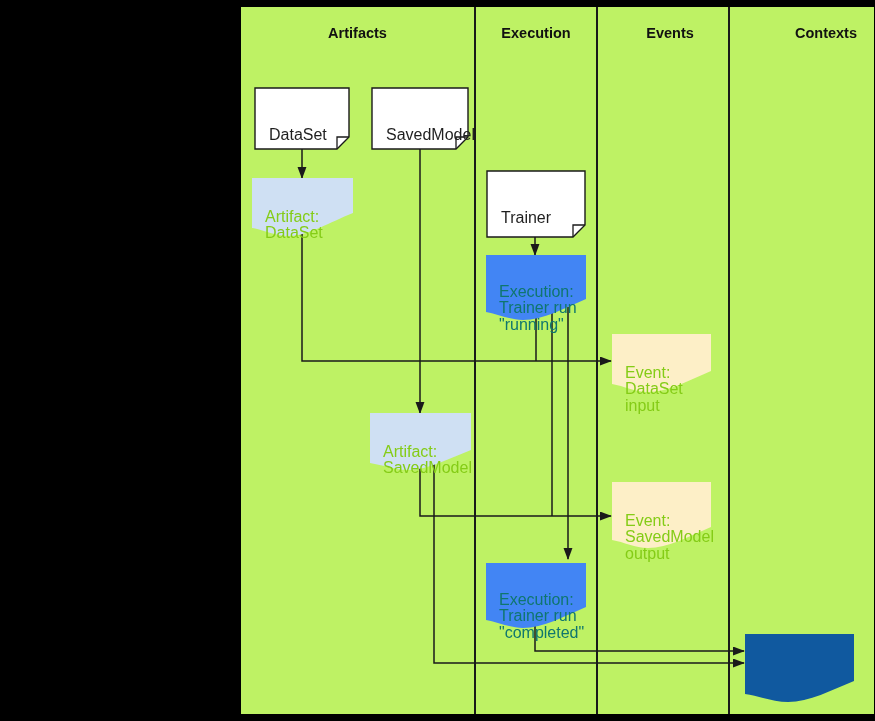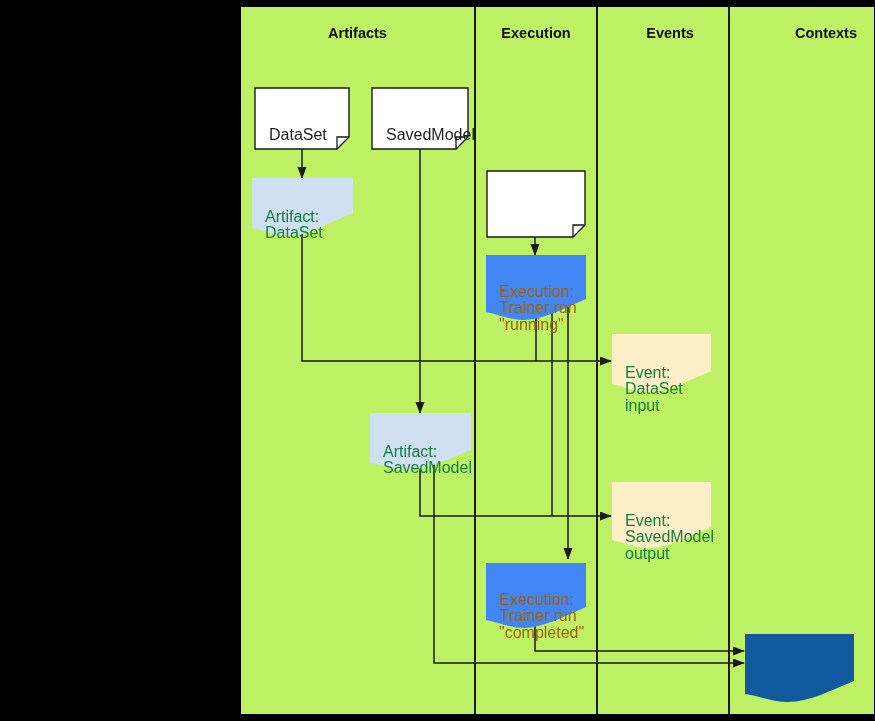--- a/index.html
+++ b/index.html
@@ -31,22 +31,22 @@
   
   .node{
     position:absolute;
     font-size:16px;line-height:16.5px;
     color:#1f1f1f;
     white-space:pre-line;
     box-sizing:border-box;
   }
   .node.doc{padding:22px 0 0 14px;}
   .node.note{padding:14px 0 0 13px;}
-  .node.note-light{color:#15803d;}
-  .node.note-dark{color:#a16207;}
+  .node.note-light{color:#84cc16;}
+  .node.note-dark{color:#0f766e;}
 </style>
 </head>
 <body>
 
 <div id="stage">
 
   <div id="canvas">
 
     <div class="lane-divider" style="left:233px;"></div>
     <div class="lane-divider" style="left:355px;"></div>
@@ -115,20 +115,23 @@
   </svg>
 
   <div class="node doc" style="left:255px;top:88px;width:94px;height:61px;">
     <span>DataSet</span>
   </div>
 
   <div class="node doc" style="left:372px;top:88px;width:96px;height:61px;">
     <span>SavedModel</span>
   </div>
 
+  <div class="node doc" style="left:487px;top:171px;width:98px;height:66px;">
+    <span>Trainer</span>
+  </div>
 
   <div class="node note note-light" style="left:252px;top:178px;width:101px;height:58px;">
     <span>Artifact:
 DataSet</span>
   </div>
 
   <div class="node note note-light" style="left:370px;top:413px;width:101px;height:57px;">
     <span>Artifact:
 SavedModel</span>
   </div>

